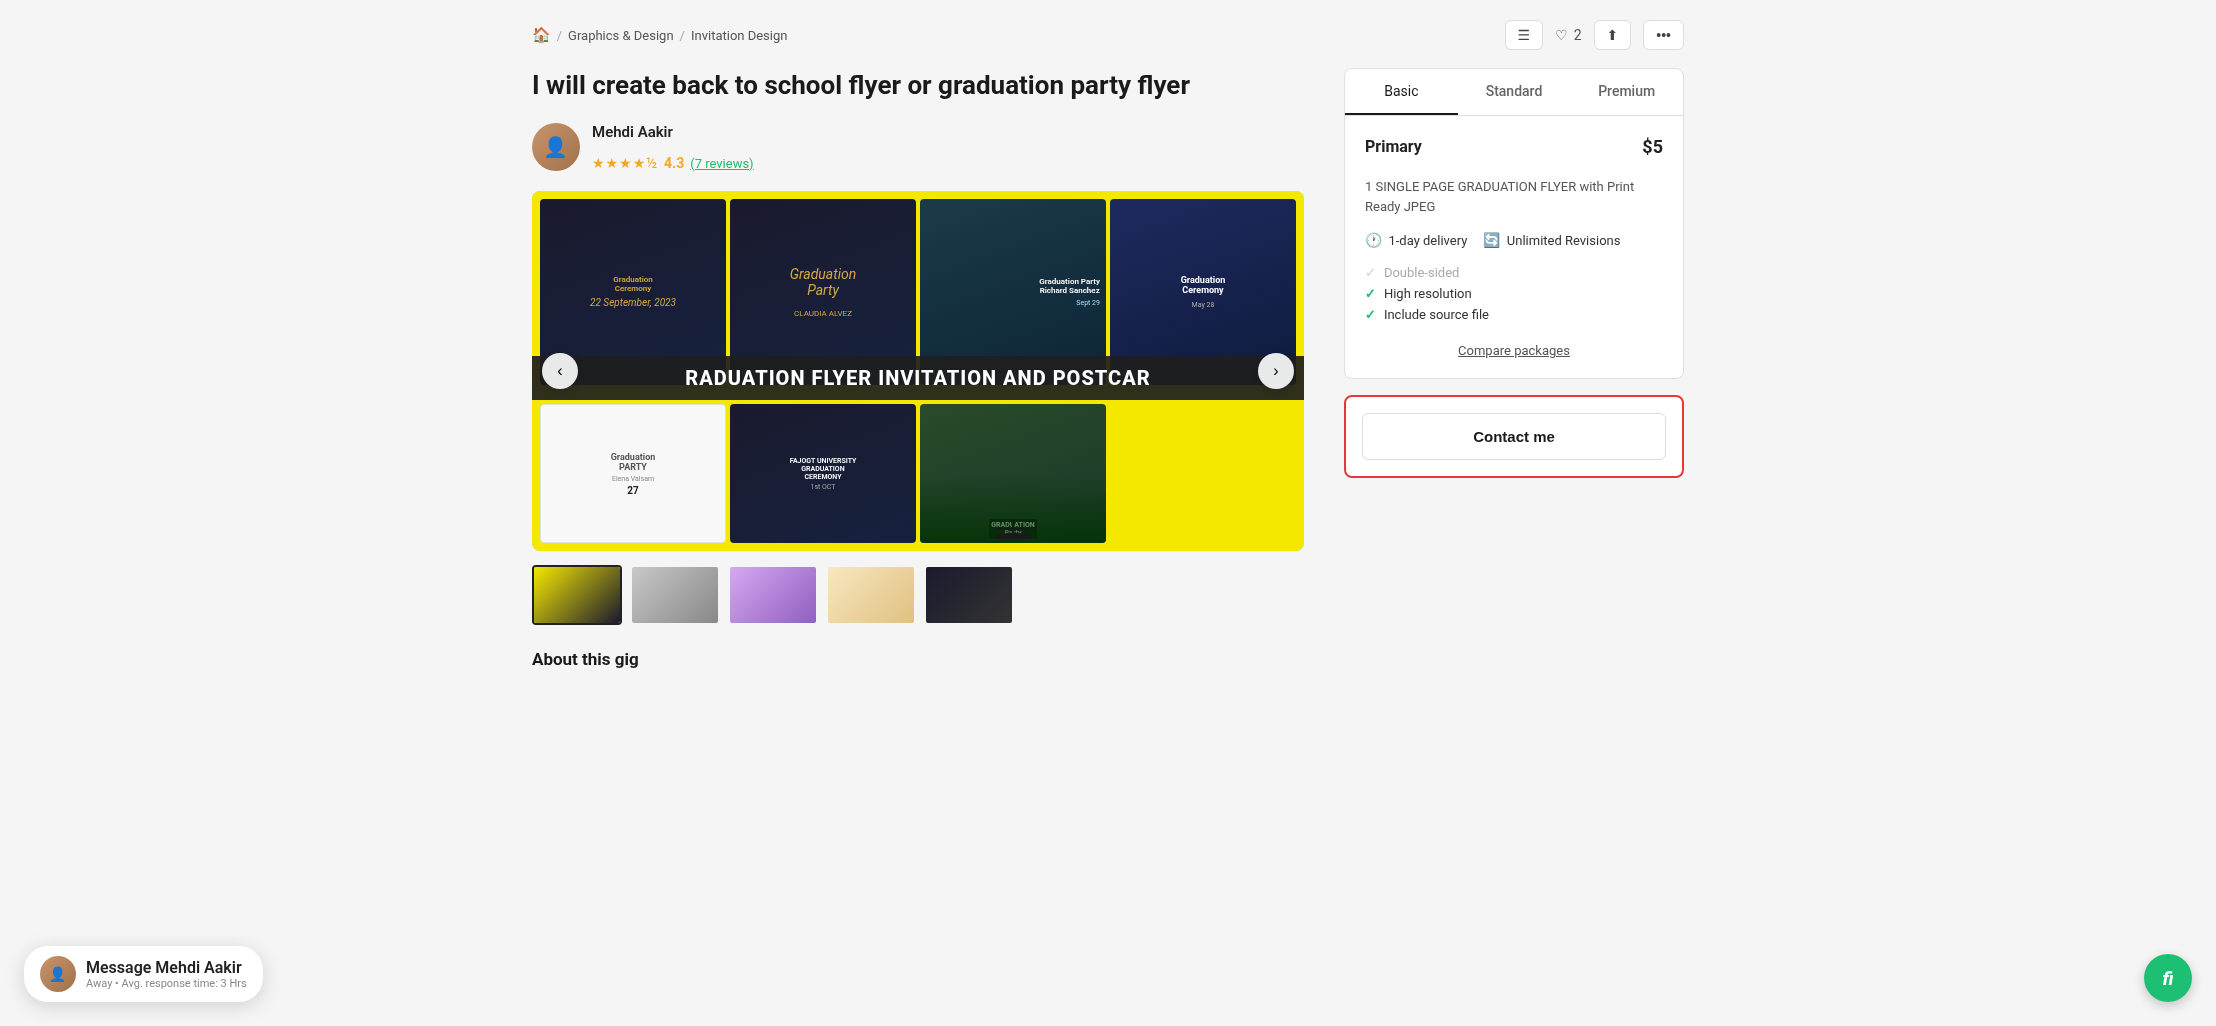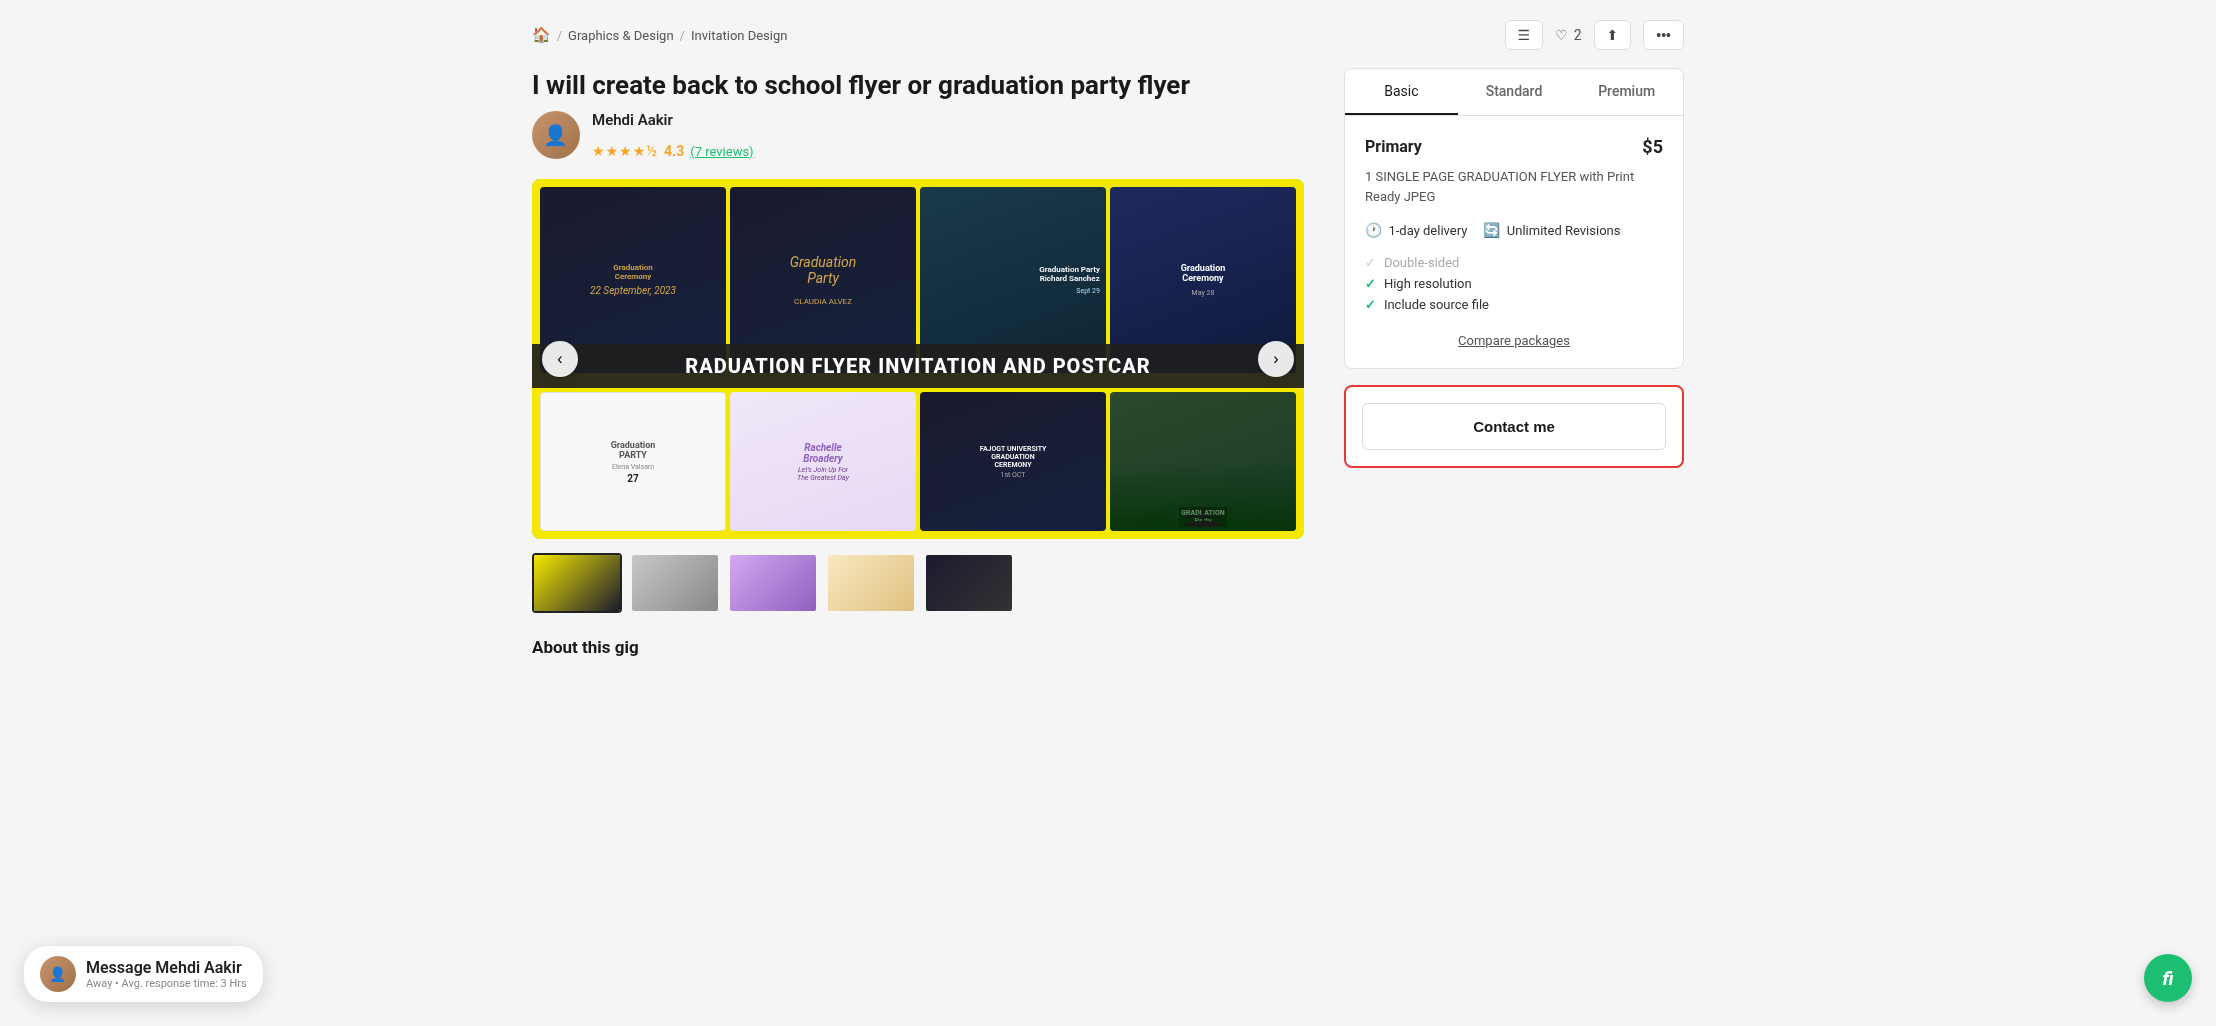--- a/index.html
+++ b/index.html
@@ -67,21 +67,21 @@
     }
     .left-col { flex: 1; min-width: 0; }
     .right-col { width: 340px; flex-shrink: 0; }
 
     
     .gig-title {
       font-size: 26px;
       font-weight: 700;
       color: #1a1a1a;
       line-height: 1.35;
-      margin-bottom: 8px;
+      margin-bottom: 20px;
     }
 
     
     .seller-row {
       display: flex;
       align-items: center;
       gap: 12px;
       margin-bottom: 20px;
     }
     .avatar {
@@ -372,21 +372,21 @@
     .pkg-tab.active {
       color: #1a1a1a;
       font-weight: 400;
       border-bottom: 2px solid #1a1a1a;
     }
     .package-body { padding: 20px; }
     .pkg-header {
       display: flex;
       justify-content: space-between;
       align-items: center;
-      margin-bottom: 10px;
+      margin-bottom: 20px;
     }
     .pkg-name { font-weight: 700; font-size: 16px; }
     .pkg-price { font-weight: 700; font-size: 18px; }
     .pkg-desc {
       font-size: 13px;
       color: #555;
       margin-bottom: 16px;
       line-height: 1.5;
     }
     .pkg-meta {
@@ -530,24 +530,20 @@
           </div>
 
           <div class="carousel-banner">RADUATION FLYER INVITATION AND POSTCAR</div>
 
           <div class="carousel-bottom-grid">
             <div class="card-white">
               <div style="font-size:9px;color:#555;font-weight:700;text-align:center;">Graduation<br>PARTY</div>
               <div style="font-size:7px;color:#888;margin-top:3px;text-align:right;">Elena Valsam</div>
               <div style="font-size:10px;font-weight:700;margin-top:2px;">27</div>
             </div>
-            <div class="card-purple">
-              <div class="card-purple-text" style="font-size:10px;font-weight:700;color:#9060c0;">Rachelle<br>Broadery</div>
-              <div style="font-size:7px;color:#6a3a8a;margin-top:2px;text-align:center;font-style:italic;">Let's Join Up For<br>The Greatest Day</div>
-            </div>
             <div class="card-dark2">
               <div style="color:#fff;font-size:7px;text-align:center;font-weight:600;">FAJOGT UNIVERSITY<br>GRADUATION<br>CEREMONY</div>
               <div style="color:#aaa;font-size:7px;margin-top:2px;text-align:center;">1st OCT</div>
             </div>
             <div class="card-photo">
               <div style="color:#fff;font-size:7px;text-align:center;font-weight:700;background:rgba(0,0,0,0.5);padding:2px;border-radius:2px;">GRADUATION<br>Party</div>
               <div style="position:absolute;bottom:0;left:0;right:0;height:50%;background:linear-gradient(180deg,transparent,rgba(0,50,0,0.8));display:flex;align-items:flex-end;justify-content:center;padding-bottom:4px;">
                 <svg width="40" height="20" viewBox="0 0 40 20" fill="none">
                   <ellipse cx="20" cy="18" rx="18" ry="4" fill="#1a1a1a"></ellipse>
                   <line x1="20" y1="0" x2="20" y2="18" stroke="#1a1a1a" stroke-width="2"></line>

